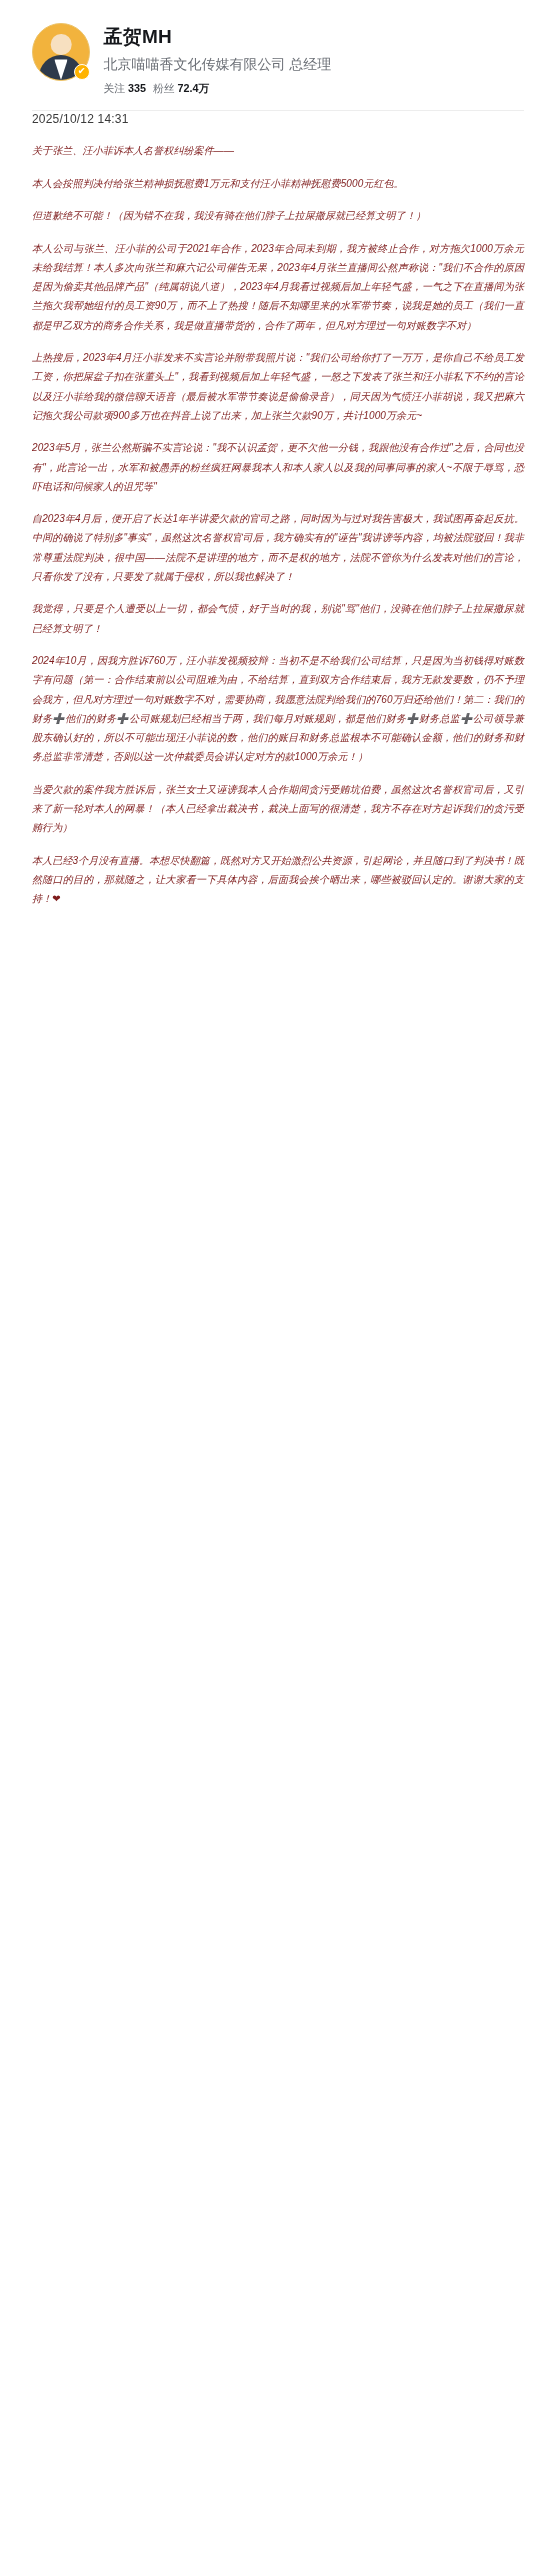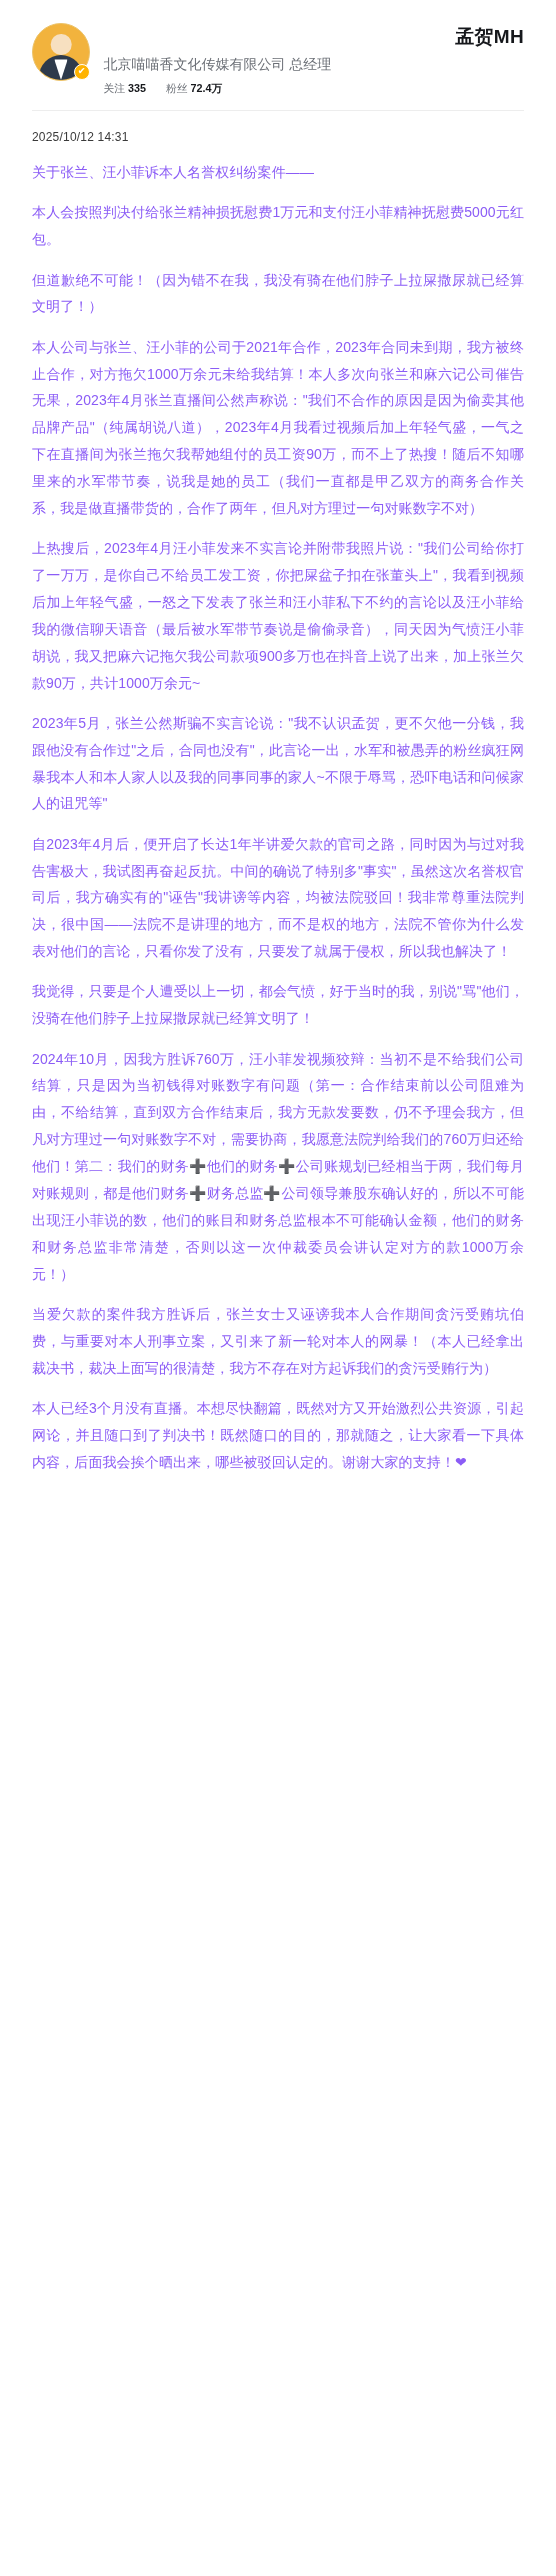--- a/index.html
+++ b/index.html
@@ -94,62 +94,62 @@
   .profile-text {
     padding-top: 2.1px;
     flex: 1;
   }
   .nickname {
     font-size: 19px;
     font-weight: bold;
     color: #16181c;
     letter-spacing: 0.3px;
     line-height: 1.25;
-    text-align: right;
   }
   .subtitle {
     margin-top: 5.2px;
     font-size: 14px;
     color: #6b6f76;
     line-height: 1.5;
   }
   .stats {
     margin-top: 7.2px;
     font-size: 10.8px;
     color: #6b6f76;
     display: flex;
-    gap: 20px;
+    gap: 7px;
   }
   .stats .stat strong {
     color: #16181c;
     font-weight: bold;
   }
 
   .divider {
     margin: 13.4px 0 0 0;
     height: 1px;
     background: #ededed;
     width: 100%;
   }
 
   .timestamp {
-    margin-top: 19px;
+    margin-top: 1px;
     font-size: 12px;
     color: #3a3a3a;
     letter-spacing: 0.2px;
   }
 
   
   .post-body {
     margin-top: 15.5px;
-    font-size: 14px;
+    font-size: 10px;
     line-height: 1.92;
-    color: #8b5cf6;
+    color: #7f1d1d;
     letter-spacing: 0.1px;
     text-align: justify;
+    font-style: italic;
   }
   .post-body p {
     margin: 0 0 13.4px 0;
   }
   .post-body p:last-child {
     margin-bottom: 4px;
   }
 </style>
 </head>
 <body>
@@ -189,18 +189,18 @@
   <div class="post-body">
     <p>关于张兰、汪小菲诉本人名誉权纠纷案件——</p>
     <p>本人会按照判决付给张兰精神损抚慰费1万元和支付汪小菲精神抚慰费5000元红包。</p>
     <p>但道歉绝不可能！（因为错不在我，我没有骑在他们脖子上拉屎撒尿就已经算文明了！）</p>
     <p>本人公司与张兰、汪小菲的公司于2021年合作，2023年合同未到期，我方被终止合作，对方拖欠1000万余元未给我结算！本人多次向张兰和麻六记公司催告无果，2023年4月张兰直播间公然声称说："我们不合作的原因是因为偷卖其他品牌产品"（纯属胡说八道），2023年4月我看过视频后加上年轻气盛，一气之下在直播间为张兰拖欠我帮她组付的员工资90万，而不上了热搜！随后不知哪里来的水军带节奏，说我是她的员工（我们一直都是甲乙双方的商务合作关系，我是做直播带货的，合作了两年，但凡对方理过一句对账数字不对）</p>
     <p>上热搜后，2023年4月汪小菲发来不实言论并附带我照片说："我们公司给你打了一万万，是你自己不给员工发工资，你把屎盆子扣在张董头上"，我看到视频后加上年轻气盛，一怒之下发表了张兰和汪小菲私下不约的言论以及汪小菲给我的微信聊天语音（最后被水军带节奏说是偷偷录音），同天因为气愤汪小菲胡说，我又把麻六记拖欠我公司款项900多万也在抖音上说了出来，加上张兰欠款90万，共计1000万余元~</p>
     <p>2023年5月，张兰公然斯骗不实言论说："我不认识孟贺，更不欠他一分钱，我跟他没有合作过"之后，合同也没有"，此言论一出，水军和被愚弄的粉丝疯狂网暴我本人和本人家人以及我的同事同事的家人~不限于辱骂，恐吓电话和问候家人的诅咒等"</p>
     <p>自2023年4月后，便开启了长达1年半讲爱欠款的官司之路，同时因为与过对我告害极大，我试图再奋起反抗。中间的确说了特别多"事实"，虽然这次名誉权官司后，我方确实有的"诬告"我讲谤等内容，均被法院驳回！我非常尊重法院判决，很中国——法院不是讲理的地方，而不是权的地方，法院不管你为什么发表对他们的言论，只看你发了没有，只要发了就属于侵权，所以我也解决了！</p>
     <p>我觉得，只要是个人遭受以上一切，都会气愤，好于当时的我，别说"骂"他们，没骑在他们脖子上拉屎撒尿就已经算文明了！</p>
     <p>2024年10月，因我方胜诉760万，汪小菲发视频狡辩：当初不是不给我们公司结算，只是因为当初钱得对账数字有问题（第一：合作结束前以公司阻难为由，不给结算，直到双方合作结束后，我方无款发要数，仍不予理会我方，但凡对方理过一句对账数字不对，需要协商，我愿意法院判给我们的760万归还给他们！第二：我们的财务➕他们的财务➕公司账规划已经相当于两，我们每月对账规则，都是他们财务➕财务总监➕公司领导兼股东确认好的，所以不可能出现汪小菲说的数，他们的账目和财务总监根本不可能确认金额，他们的财务和财务总监非常清楚，否则以这一次仲裁委员会讲认定对方的款1000万余元！）</p>
-    <p>当爱欠款的案件我方胜诉后，张兰女士又诬谤我本人合作期间贪污受贿坑伯费，与重要对本人刑事立案，又引来了新一轮对本人的网暴！（本人已经拿出裁决书，裁决上面写的很清楚，我方不存在对方起诉我们的贪污受贿行为）</p>
+    <p>当爱欠款的案件我方胜诉后，张兰女士又诬谤我本人合作期间贪污受贿坑伯费，虽然这次名誉权官司后，又引来了新一轮对本人的网暴！（本人已经拿出裁决书，裁决上面写的很清楚，我方不存在对方起诉我们的贪污受贿行为）</p>
     <p>本人已经3个月没有直播。本想尽快翻篇，既然对方又开始激烈公共资源，引起网论，并且随口到了判决书！既然随口的目的，那就随之，让大家看一下具体内容，后面我会挨个晒出来，哪些被驳回认定的。谢谢大家的支持！❤</p>
   </div>
 
 </div>
 
 
 </body></html>

